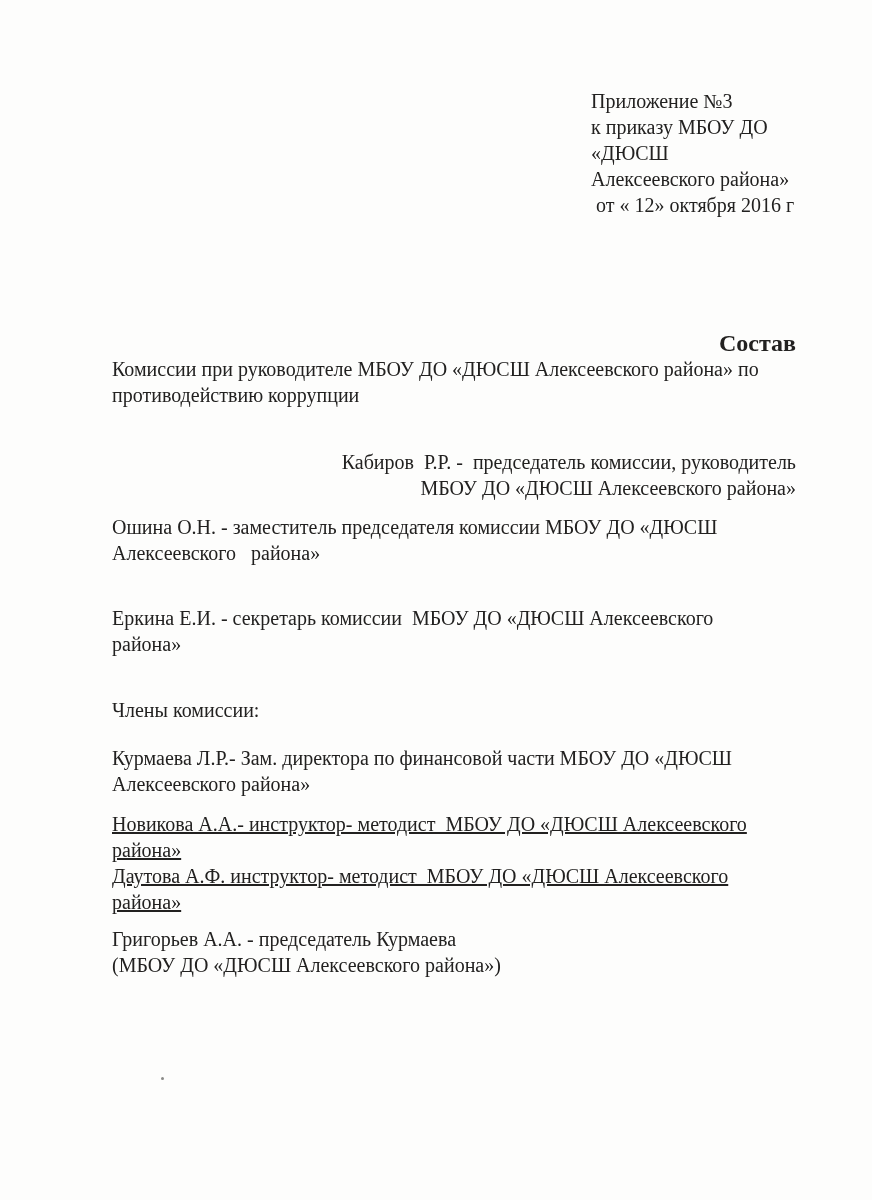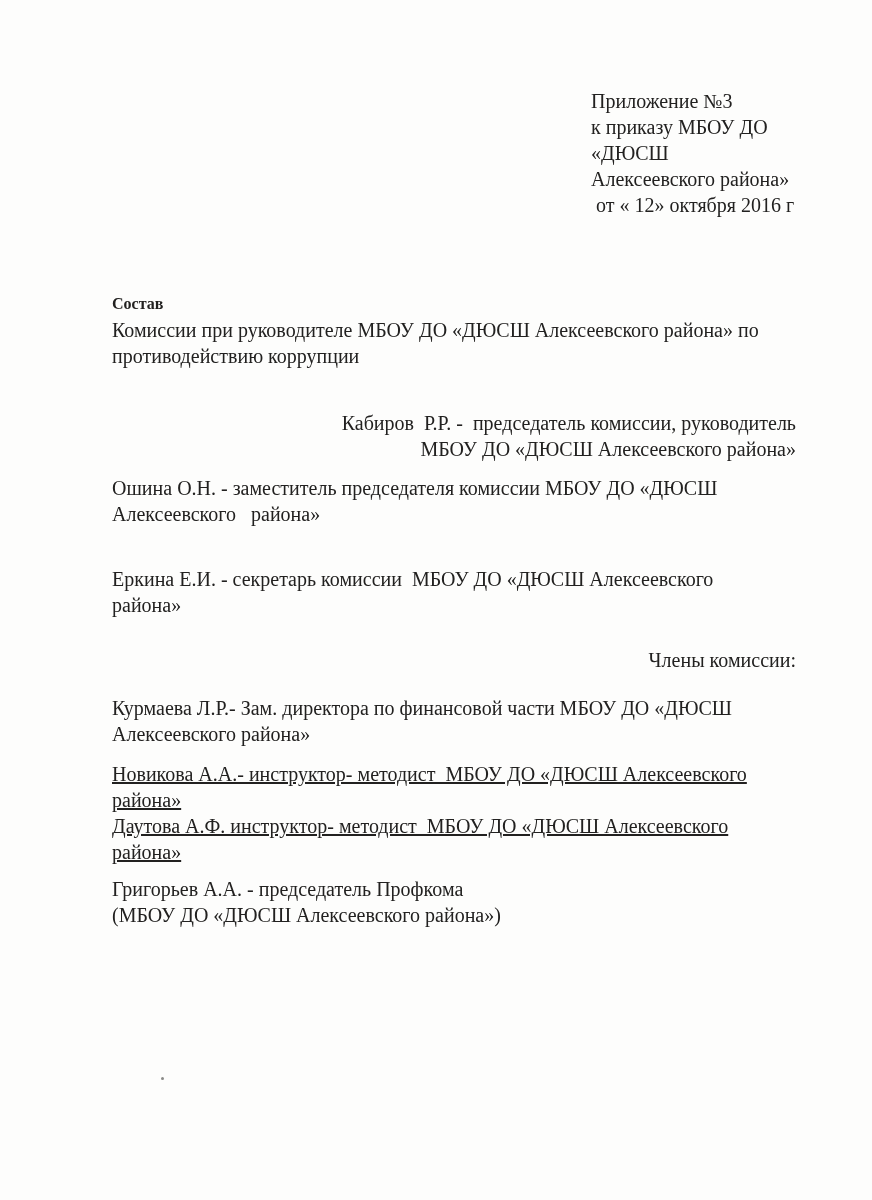--- a/index.html
+++ b/index.html
@@ -19,41 +19,41 @@
     font-size: 20px;
     line-height: 26px;
     color: #222120;
     overflow: hidden;
   }
   .header-block {
     margin: 0 0 0 479px;
     white-space: pre-wrap;
   }
   .doc-title {
-    margin: 73px 0 0 0;
-    text-align: left;
-    font-size: 16px;
+    margin: 112px 0 0 0;
+    text-align: right;
+    font-size: 24px;
     font-weight: bold;
     line-height: 26px;
   }
   .doc-subtitle {
     margin: 0;
     text-align: left;
     white-space: pre-wrap;
   }
   .para {
     margin: 0;
     white-space: pre-wrap;
   }
   .p1 { margin-top: 41px; text-align: right; }
   .p2 { margin-top: 13px; }
   .p3 { margin-top: 39px; }
   .section-heading {
-    margin-top: 29px;
-    text-align: right;
+    margin-top: 40px;
+    text-align: left;
     white-space: pre-wrap;
   }
   .p4 { margin-top: 22px; }
   .p5 { margin-top: 12px; }
   .p6 { margin-top: 14px; text-decoration: underline; }
   .p7 { margin-top: 11px; }
   .speck {
     position: absolute;
     left: 161px;
     top: 1077px;
@@ -92,18 +92,18 @@
 
   <p class="para p4">Курмаева Л.Р.- Зам. директора по финансовой части МБОУ ДО «ДЮСШ
 Алексеевского района»</p>
 
 
   <p class="para p6">Новикова А.А.- инструктор- методист  МБОУ ДО «ДЮСШ Алексеевского
 района»
 Даутова А.Ф. инструктор- методист  МБОУ ДО «ДЮСШ Алексеевского
 района»</p>
 
-  <p class="para p7">Григорьев А.А. - председатель Профкома
+  <p class="para p7">Григорьев А.А. - председатель Курмаева
 (МБОУ ДО «ДЮСШ Алексеевского района»)</p>
 
   <div class="speck"></div>
 
 </div>
 
 </body></html>

